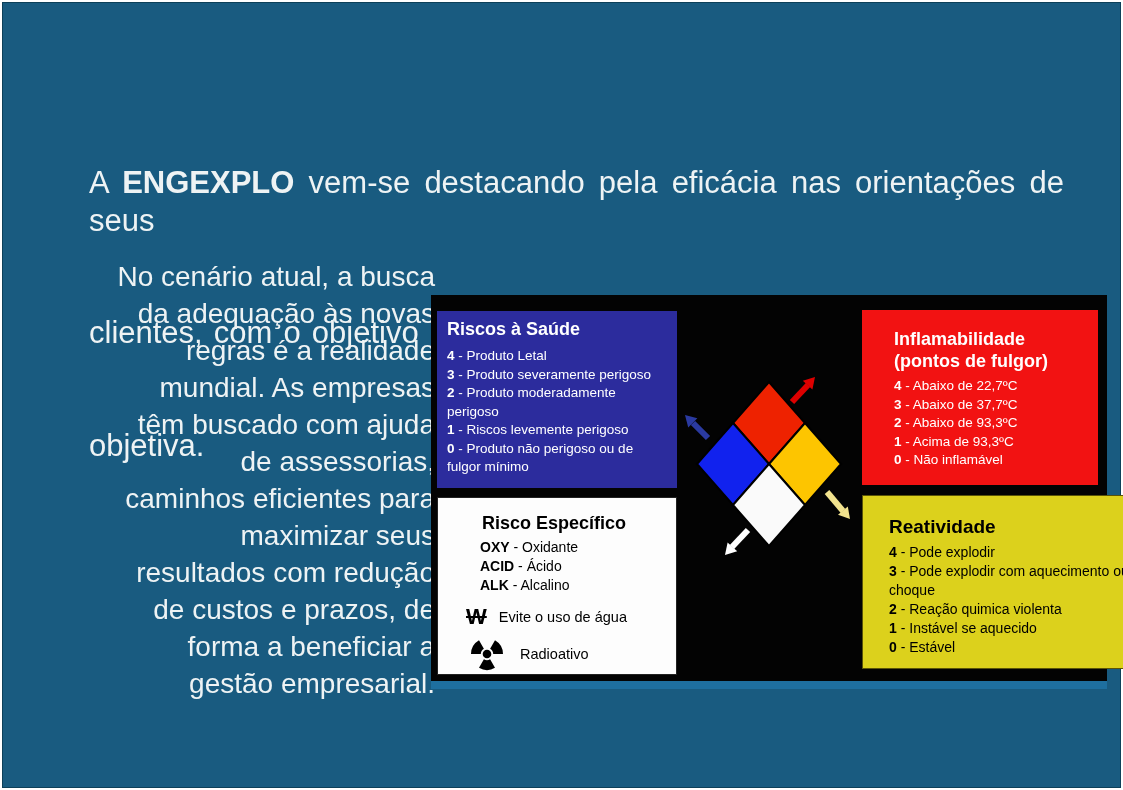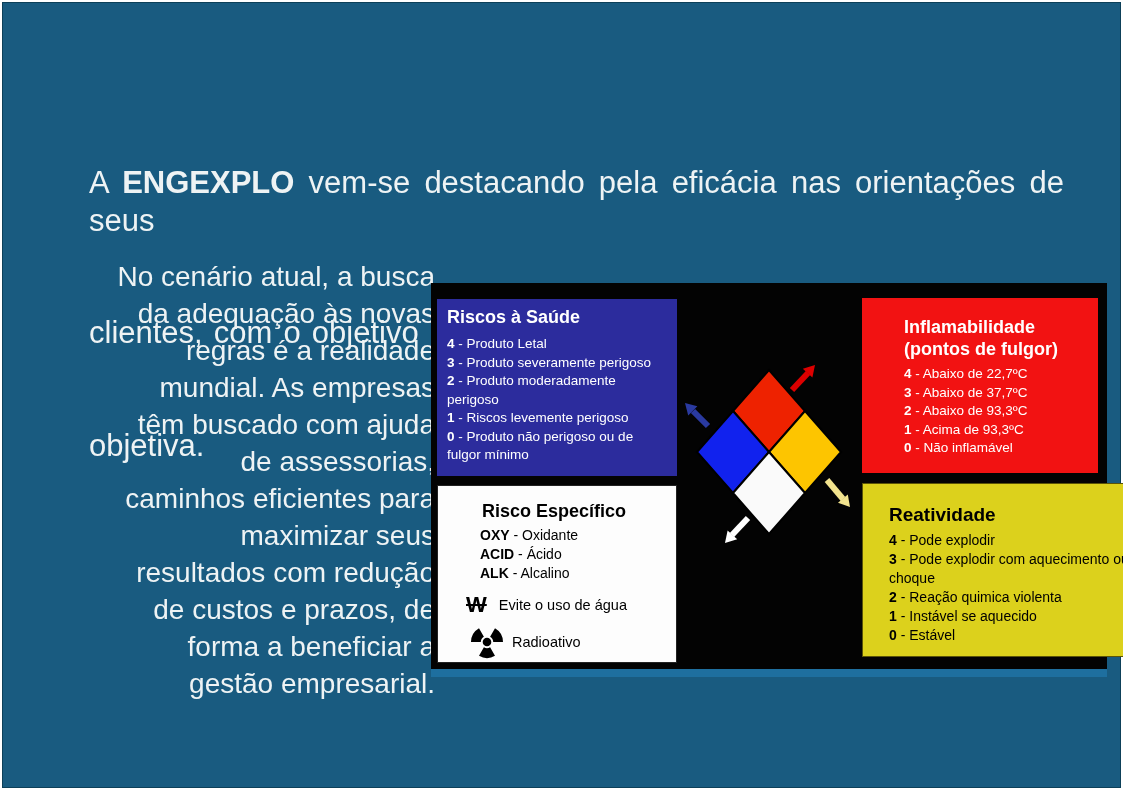--- a/index.html
+++ b/index.html
@@ -34,21 +34,21 @@
     left: 48px; top: 255px; width: 384px;
     color: #eef3f4;
     font-size: 28px;
     line-height: 37px;
     text-align: right;
     white-space: pre-line;
   }
   
   .nfpa {
     position: absolute;
-    left: 428px; top: 280px; width: 676px; height: 394px;
+    left: 428px; top: 292px; width: 676px; height: 394px;
     background: #030303;
   }
   .nfpa-bottom-strip {
     position: absolute;
     left: 0; bottom: 0; width: 100%; height: 8px;
     background: #1e6f9f;
   }
   .diamond-svg { position: absolute; left: 0; top: 0; }
   .panel { position: absolute; overflow: hidden; }
   .panel-title { font-weight: bold; font-size: 18px; line-height: 21px; }
@@ -58,21 +58,21 @@
   .panel-health {
     left: 6px; top: 16px; width: 240px; height: 177px;
     background: #2c2c9d; color: #ffffff;
     padding: 8px 14px 0 10px;
   }
   .panel-health .panel-title { margin-bottom: 7px; }
 
   .panel-flammability {
     left: 431px; top: 15px; width: 236px; height: 175px;
     background: #f21212; color: #ffffff;
-    padding: 18px 6px 0 42px;
+    padding: 18px 6px 0 32px;
   }
   .panel-flammability .panel-title { line-height: 22px; }
   .panel-flammability .panel-subtitle {
     font-weight: bold; font-size: 18px; line-height: 22px; margin-bottom: 5px;
   }
 
   .panel-specific {
     left: 6px; top: 202px; width: 240px; height: 178px;
     background: #fdfdfd; color: #000000;
     border: 1px solid #222;
@@ -82,21 +82,21 @@
   .panel-specific .item { margin-left: 42px; font-size: 14px; line-height: 19px; }
   .icon-row { display: flex; align-items: center; margin-left: 28px; }
   .icon-row.water { margin-top: 9px; }
   .icon-row.radio { margin-top: 2px; }
   .no-water-glyph {
     font-weight: bold; font-size: 22px;
     text-decoration: line-through;
     margin-right: 12px;
   }
   .icon-label { font-size: 14.5px; }
-  .radio-label { margin-left: 4px; }
+  .radio-label { margin-left: 12px; }
 
   .panel-reactivity {
     left: 431px; top: 200px; width: 279px; height: 174px;
     background: #dcd11c; color: #000000;
     border: 1px solid #5a5408;
     padding: 20px 8px 0 26px;
   }
   .panel-reactivity .panel-title { font-size: 19px; margin-bottom: 6px; }
   .panel-reactivity .item { font-size: 14px; line-height: 19px; }
 </style>

